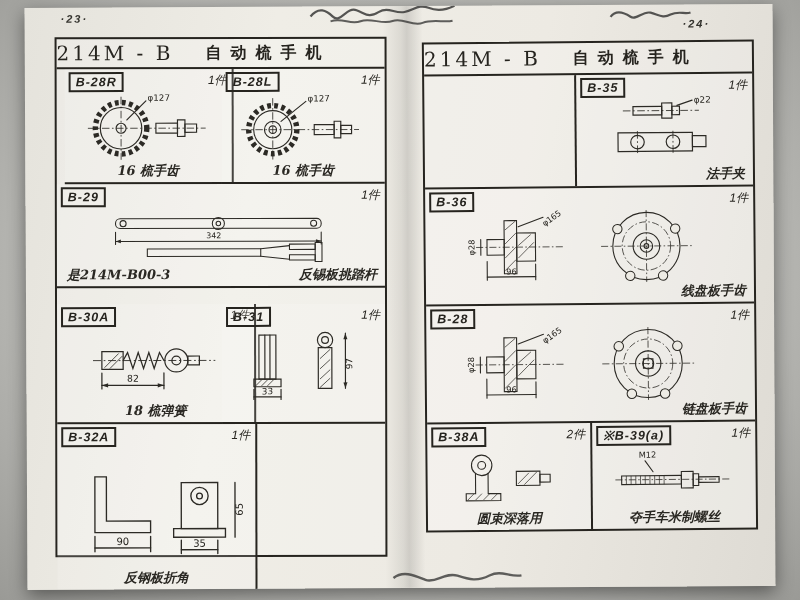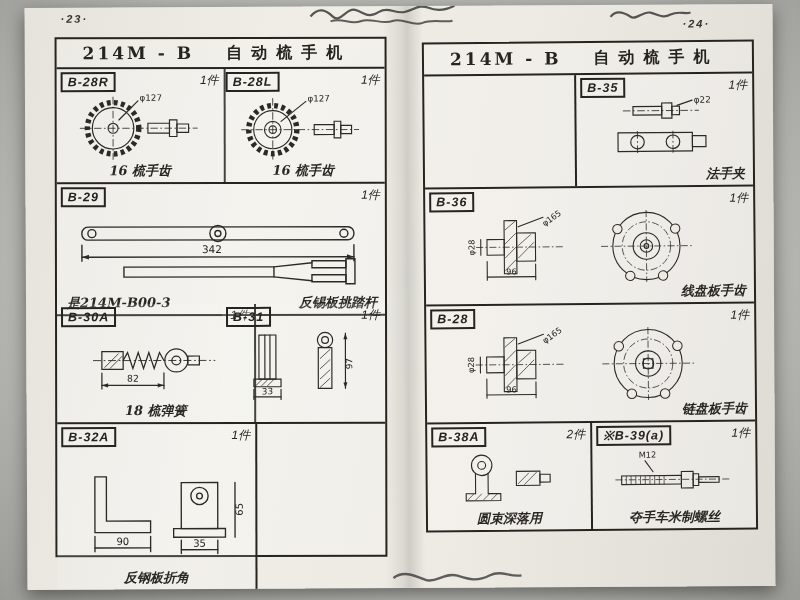--- a/index.html
+++ b/index.html
@@ -13,21 +13,21 @@
   .fold{position:absolute;left:358px;top:0;width:40px;height:100%;
     background:linear-gradient(90deg,rgba(0,0,0,0),rgba(0,0,0,.08) 45%,rgba(0,0,0,.13) 60%,rgba(0,0,0,0))}
   .pagenum{position:absolute;font-size:11px;font-weight:bold;font-style:italic;color:#34332e;letter-spacing:2px}
   .pn-left{left:36px;top:5px}
   .pn-right{left:658px;top:13px}
   .frame{position:absolute;border:2px solid #26241f;background:rgba(255,255,255,.22)}
   .frame-left{left:29px;top:30px;width:332px;height:520px;transform:rotate(.2deg)}
   .frame-right{left:398px;top:36px;width:332px;height:490px;transform:rotate(-.2deg)}
   .titlebar{position:absolute;left:0;top:0;width:328px;height:30px;border-bottom:2px solid #26241f;
     display:flex;align-items:center}
-  .t-code{font-family:"DejaVu Serif",serif;font-weight:bold;font-size:17px;letter-spacing:3px;margin-left:26px}
+  .t-code{font-family:"DejaVu Serif",serif;font-weight:normal;font-size:20px;letter-spacing:3px;}
   .t-name{font-family:"DejaVu Serif",serif;font-weight:bold;font-size:16px;letter-spacing:9px;margin-left:32px}
   .cell{position:absolute;background:rgba(255,255,255,.15)}
   .bb{border-bottom:2px solid #26241f}.br{border-right:2px solid #26241f}.bl{border-left:2px solid #26241f}
   .ch{position:absolute;top:3px;left:4px;right:5px;display:flex;justify-content:space-between;align-items:flex-start}
   .code-box{border:2px solid #26241f;padding:0 5px;font-size:12.5px;font-weight:bold;letter-spacing:1px;line-height:16px;font-style:italic}
   .qty{font-size:12px;font-weight:normal;font-style:italic}
   .dw{position:absolute;left:3px;top:21px;width:calc(100% - 8px);height:calc(100% - 40px)}
   .cap{position:absolute;bottom:2px;font-family:"DejaVu Serif",serif;font-style:italic;font-weight:bold;
     font-size:13px;color:#2a2823;white-space:nowrap}
   .cap-c{left:0;right:0;text-align:center}.cap-l{left:10px}.cap-r{right:8px}
@@ -59,21 +59,21 @@
       <path d="M366,572 c10,-8 22,-2 32,2 c10,4 20,-8 32,-4 c12,4 20,6 32,0 c12,-6 20,2 32,0" stroke="#3a3a38" stroke-width="2.4" fill="none" opacity=".8"></path>
     </svg>
 
     <div class="frame frame-left">
 
       <div class="titlebar">
         <span class="t-code">214M - B</span>
         <span class="t-name">自动梳手机</span>
       </div>
 
-      <div class="cell br bb" style="left:0;top:30px;width:169px;height:115px">
+      <div class="cell br bb" style="left:8px;top:30px;width:169px;height:115px">
         <div class="ch">
           <span class="code-box">B-28R</span>
           <span class="qty">1件</span>
         </div>
         <svg class="dw" viewBox="0 0 163 88">
           <line class="sd" x1="10" y1="46" x2="152" y2="46"></line>
             <line class="sd" x1="50" y1="8" x2="50" y2="84"></line>
           <circle class="th" cx="50" cy="46" r="31"></circle>
             <circle class="s" cx="50" cy="46" r="25"></circle>
             <circle class="s" cx="50" cy="46" r="6"></circle>
@@ -100,21 +100,21 @@
             <circle class="s" cx="46" cy="48" r="4.5"></circle>
           <line class="s" x1="56" y1="38" x2="86" y2="14"></line>
           <text class="dt" x="88" y="14">φ127</text>
           <rect class="s" x="96" y="42" width="24" height="12"></rect>
             <rect class="s" x="120" y="38" width="8" height="20"></rect>
             <rect class="s" x="128" y="43" width="13" height="10"></rect>
         </svg>
         <div class="cap cap-c">16 梳手齿</div>
       </div>
 
-      <div class="cell bb" style="left:0;top:145px;width:328px;height:132px">
+      <div class="cell bb" style="left:0;top:145px;width:328px;height:104px">
         <div class="ch">
           <span class="code-box">B-29</span>
           <span class="qty">1件</span>
         </div>
         <svg class="dw" viewBox="0 0 320 82">
           <rect class="s" x="22" y="18" width="272" height="13" rx="6"></rect>
           <circle class="s" cx="32" cy="24.5" r="4"></circle>
             <circle class="s" cx="284" cy="24.5" r="4"></circle>
           <circle class="s" cx="158" cy="24.5" r="8"></circle>
             <circle class="s" cx="158" cy="24.5" r="3"></circle>

